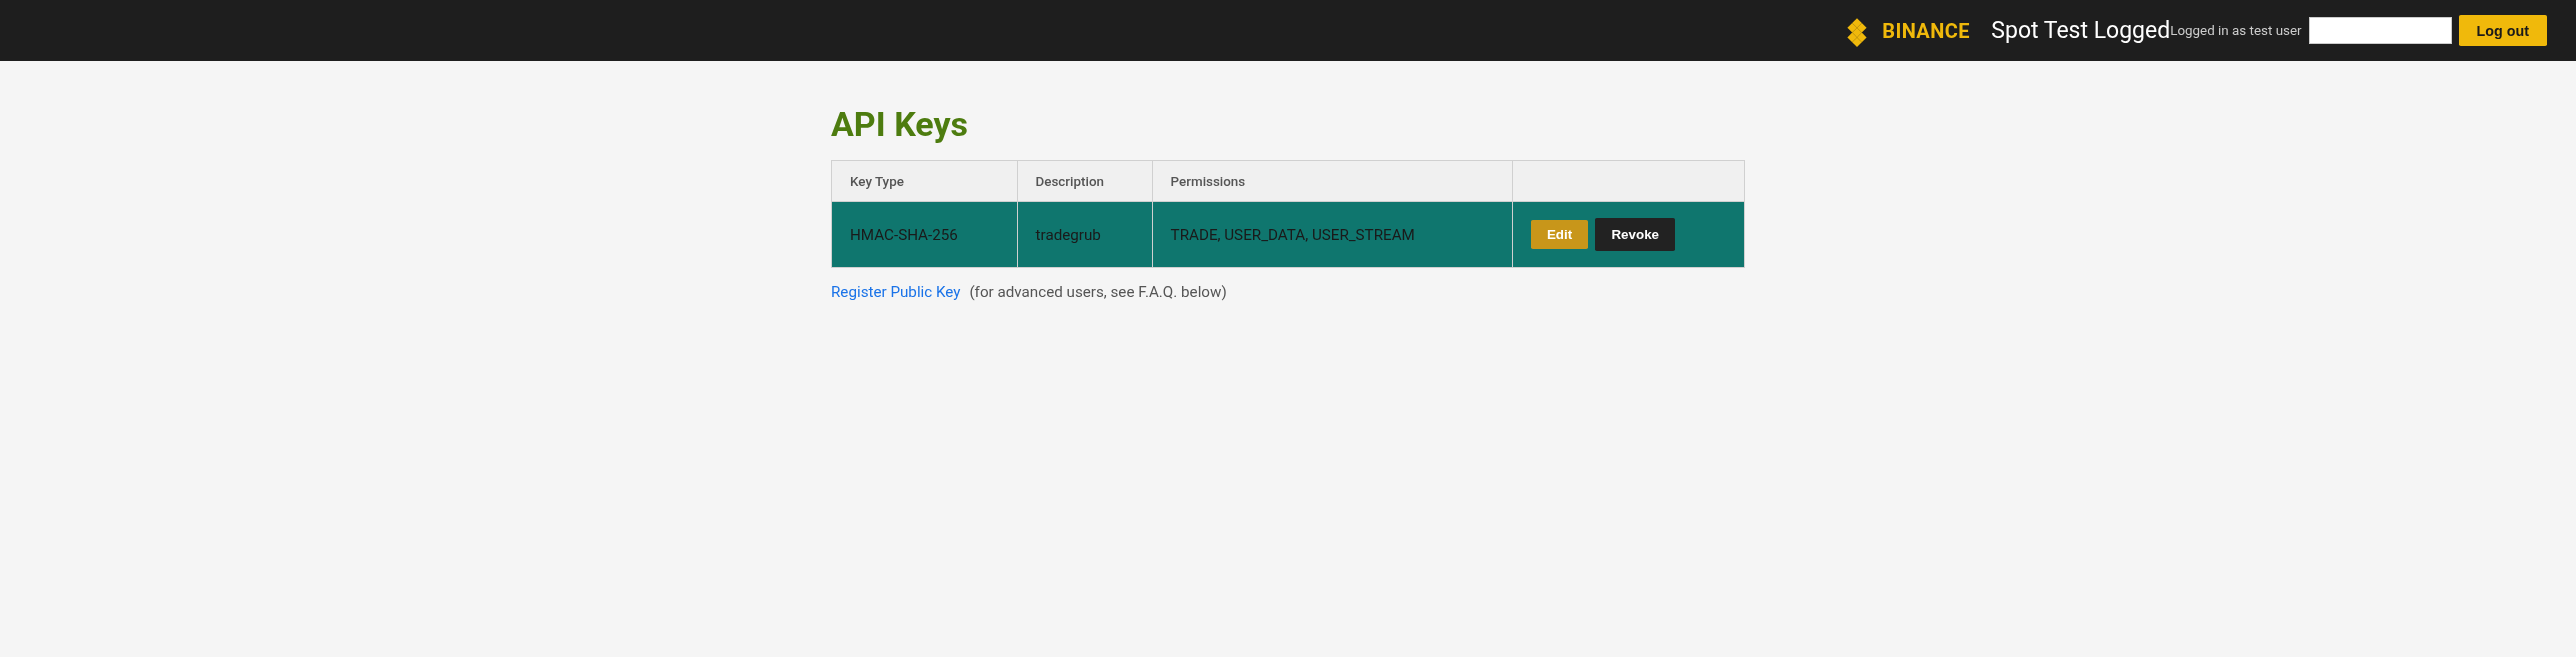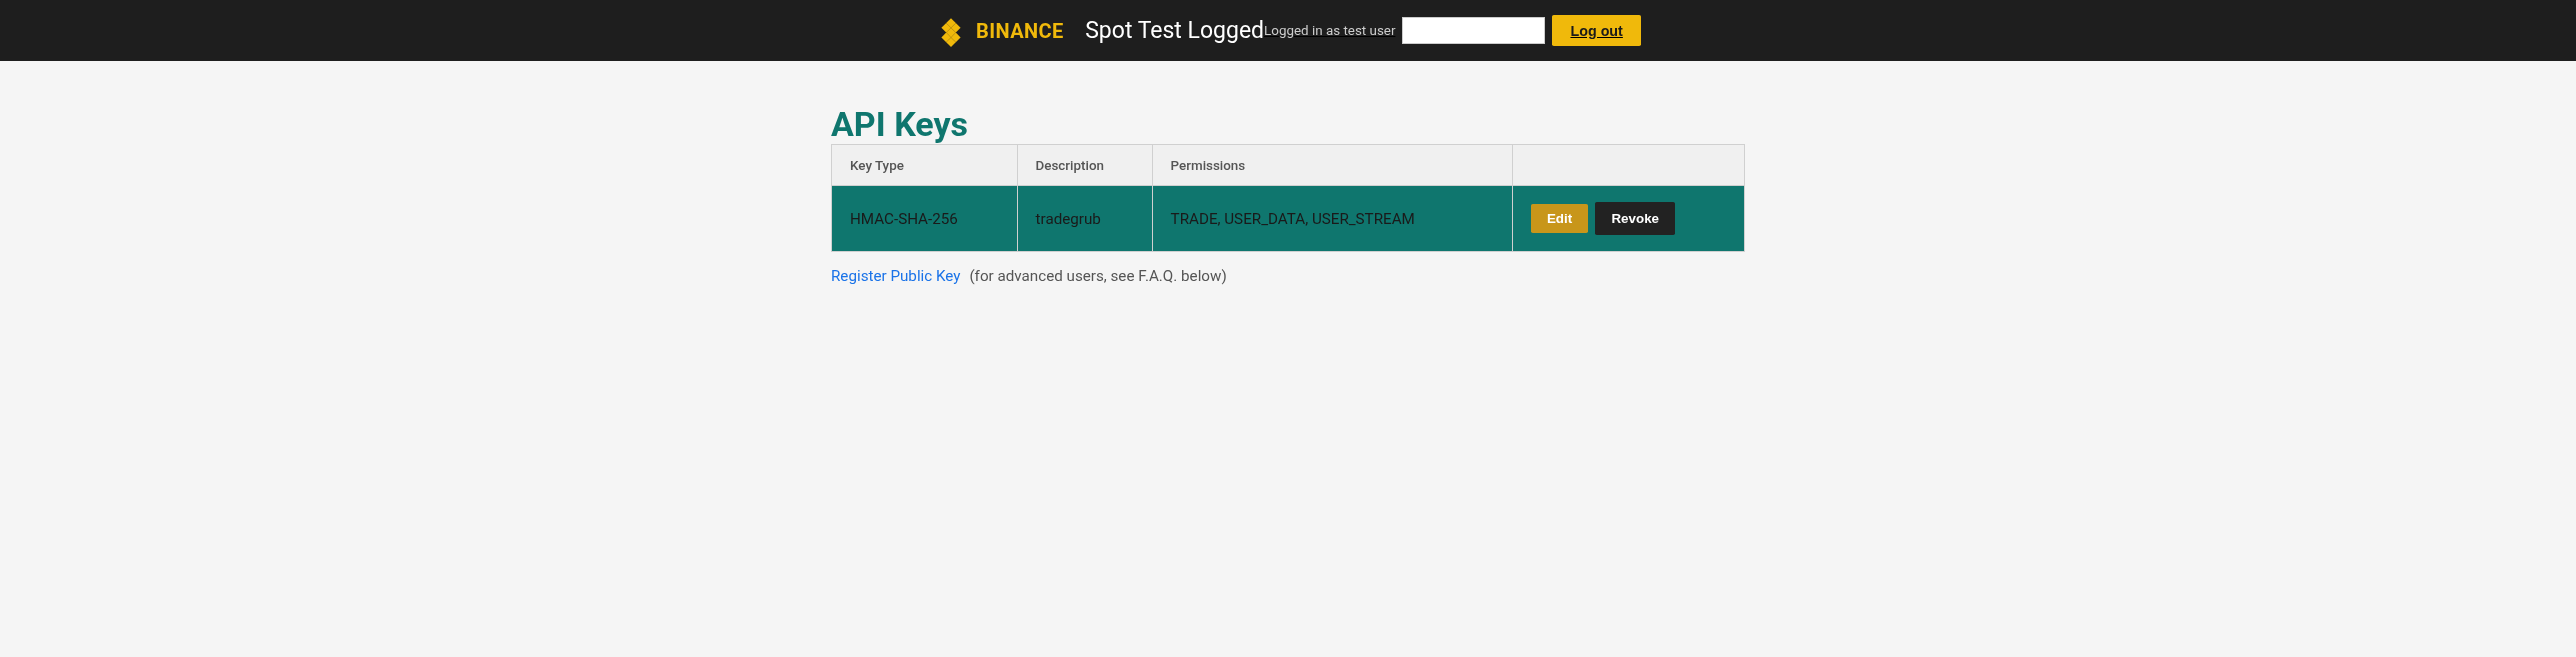--- a/index.html
+++ b/index.html
@@ -15,21 +15,21 @@
     }
 
     
     .header {
       background: #1a1a2e;
       background: #1e1e1e;
       display: flex;
       align-items: center;
       padding: 0 29px;
       height: 61px;
-      justify-content: center;
+      justify-content: flex-end;
     }
 
     .header-left {
       display: flex;
       align-items: center;
       gap: 14.3px;
     }
 
     .logo {
       display: flex;
@@ -53,21 +53,20 @@
       color: #ffffff;
       font-size: 23px;
       font-weight: 400;
       margin-left: 7.2px;
     }
 
     .header-right {
       display: flex;
       align-items: center;
       gap: 7px;
-      text-decoration: underline;
     }
 
     .logged-in-text {
       color: #cccccc;
       font-size: 13.4px;
     }
 
     .user-input {
       height: 27px;
       width: 143px;
@@ -91,21 +90,22 @@
     
     .main {
       max-width: 986px;
       margin: 0 auto;
       padding: 43px 36px;
     }
 
     .page-title {
       font-size: 34px;
       font-weight: 700;
-      color: #0f766e;
+      color: #4d7c0f;
+      margin-bottom: 16px;
     }
 
     .subtitle {
       font-size: 15.2px;
       color: #333;
       margin-bottom: 25px;
     }
 
     
     .api-table {

